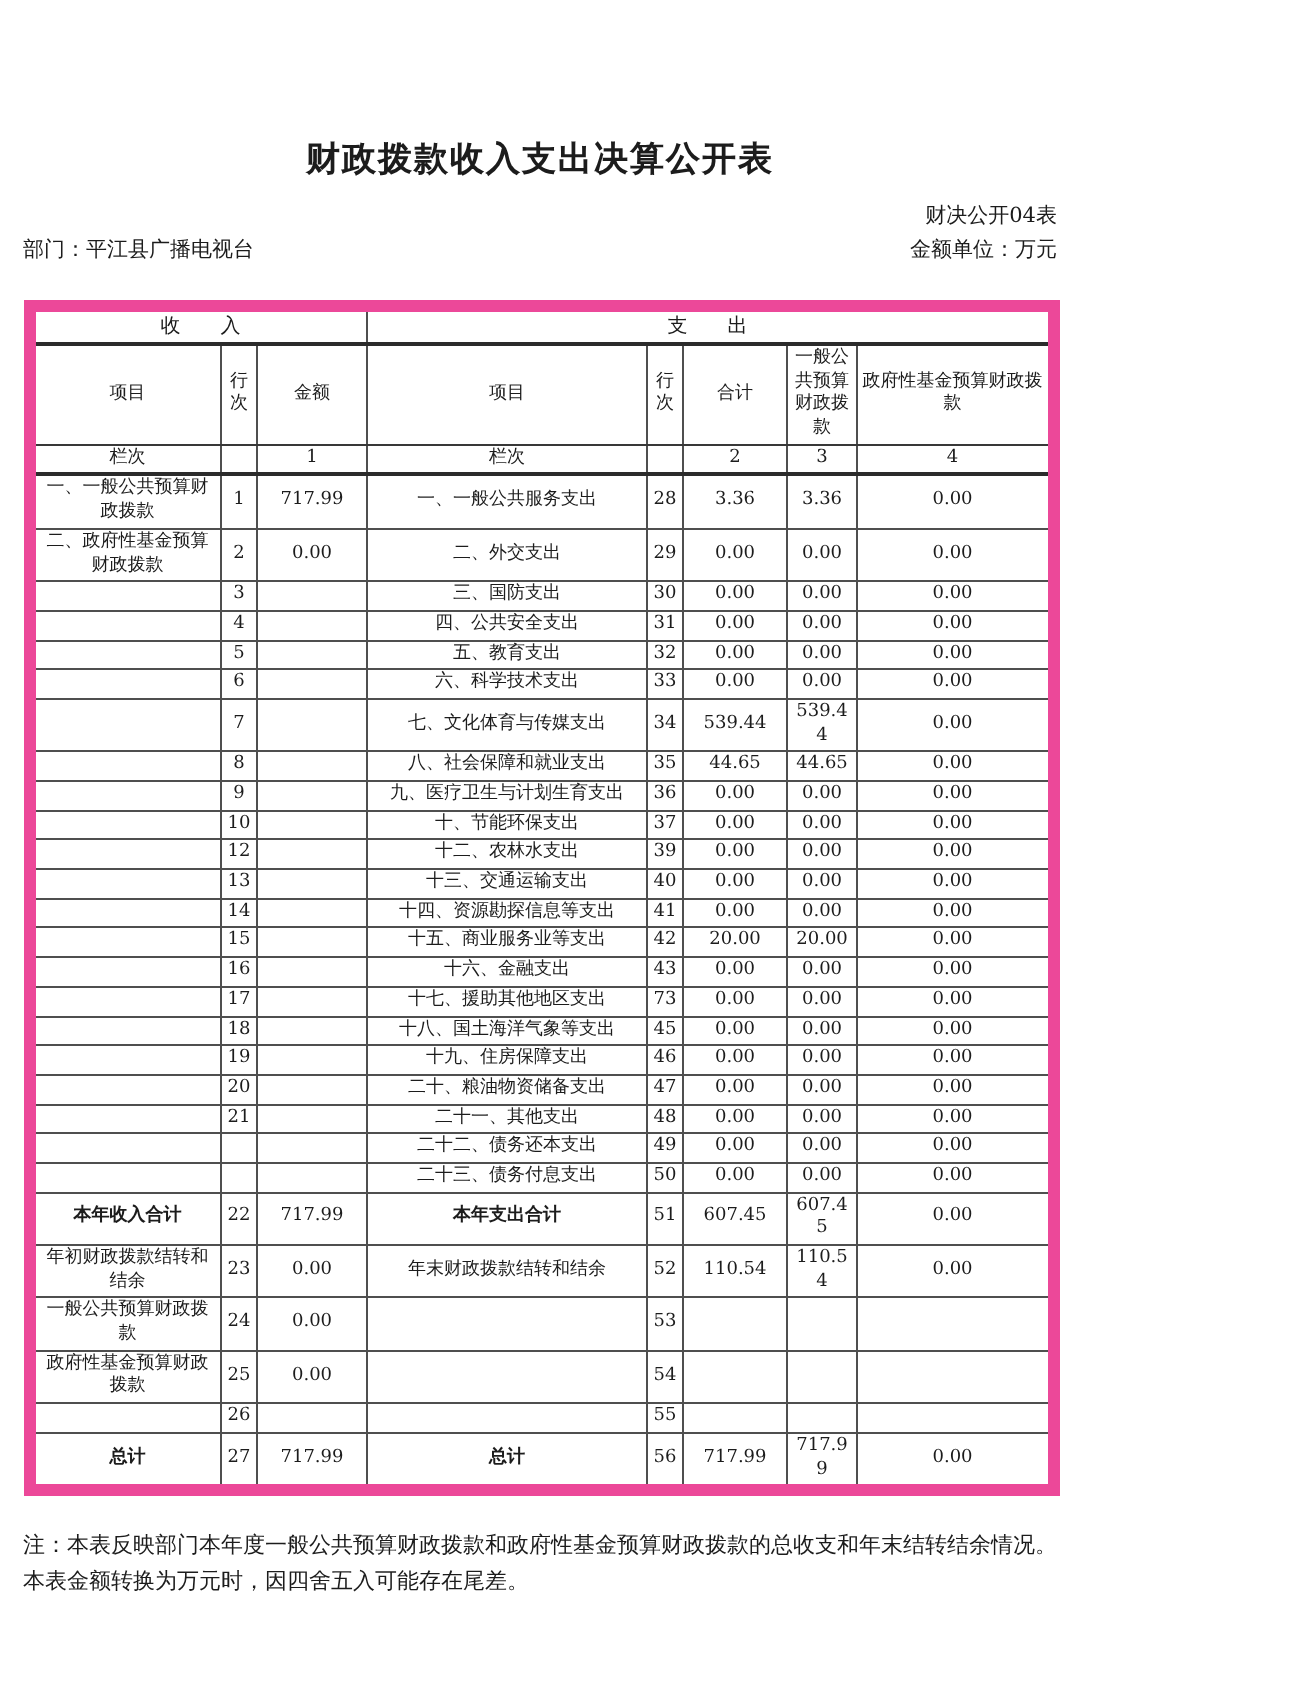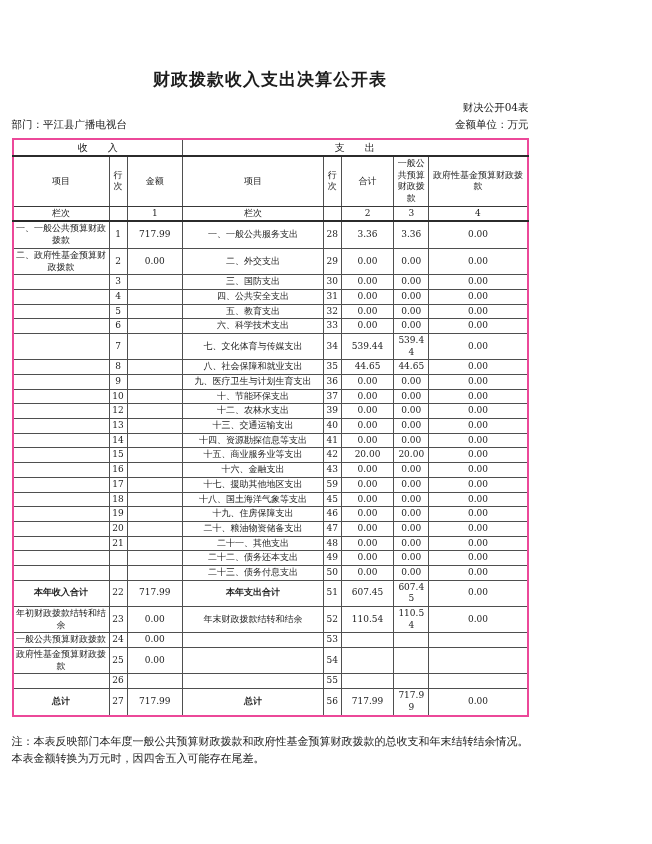--- a/index.html
+++ b/index.html
@@ -23,29 +23,29 @@
     text-align: right;
     font-size: 10.5px;
     margin-top: 10px;
   }
   .meta {
     display: flex;
     justify-content: space-between;
     align-items: flex-end;
     font-size: 10.5px;
     margin-top: 3px;
-    margin-bottom: 6px;
+    margin-bottom: 18px;
   }
 
   table.fiscal {
     width: 517px;
     border-collapse: collapse;
     table-layout: fixed;
     font-size: 9px;
-    border: 2px solid #ec4899;
+    border: 6px solid #ec4899;
   }
   table.fiscal td {
     border: 1px solid #4f4f4f;
     text-align: center;
     vertical-align: middle;
     padding: 1px 2px;
     height: 14px;
     line-height: 1.3;
     word-break: break-all;
     overflow: hidden;
@@ -272,21 +272,21 @@
             <td>43</td>
             <td>0.00</td>
             <td>0.00</td>
             <td>0.00</td>
           </tr>
           <tr>
             <td></td>
             <td>17</td>
             <td></td>
             <td>十七、援助其他地区支出</td>
-            <td>59</td>
+            <td>73</td>
             <td>0.00</td>
             <td>0.00</td>
             <td>0.00</td>
           </tr>
           <tr>
             <td></td>
             <td>18</td>
             <td></td>
             <td>十八、国土海洋气象等支出</td>
             <td>45</td>

